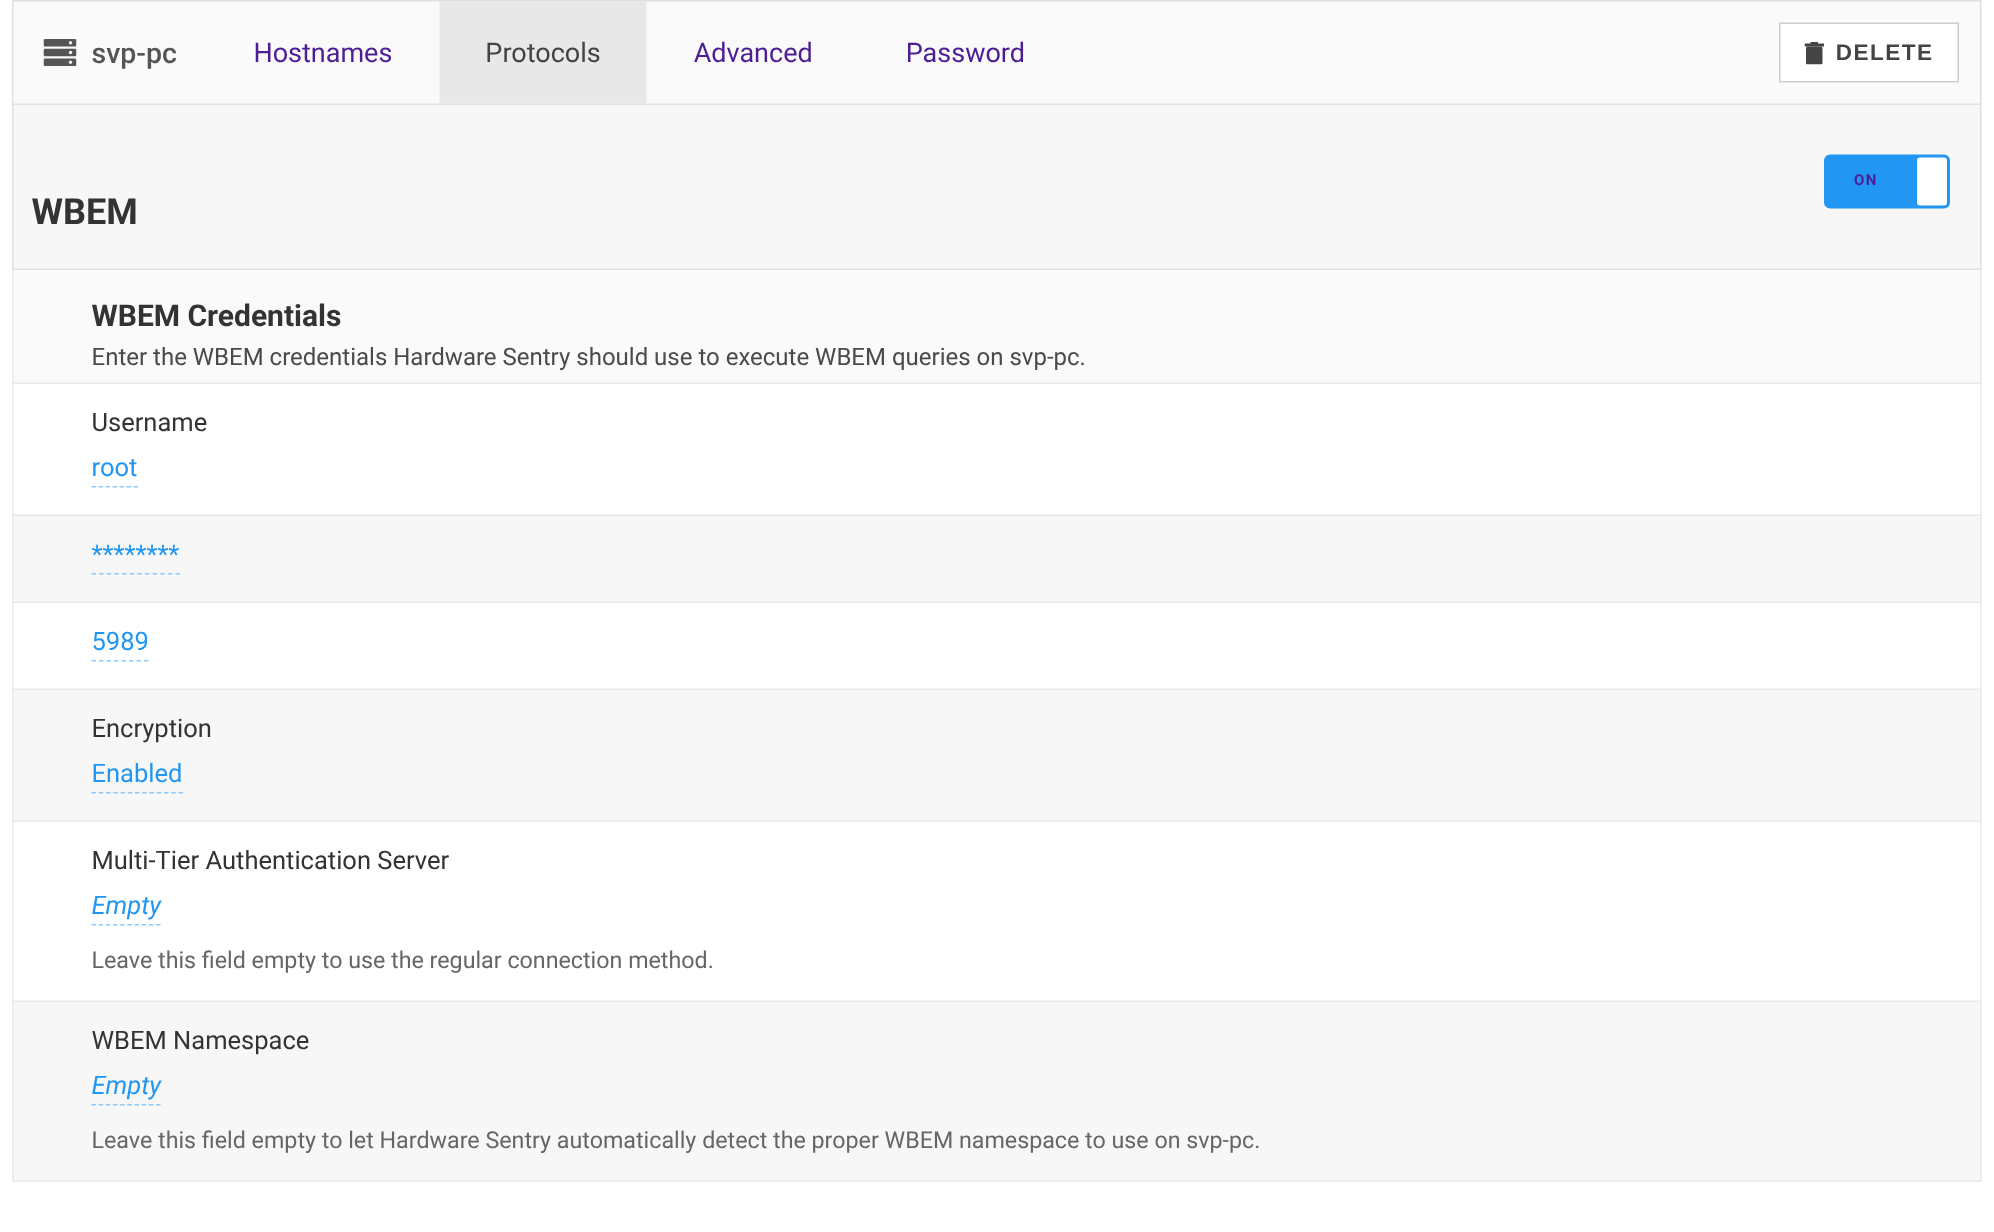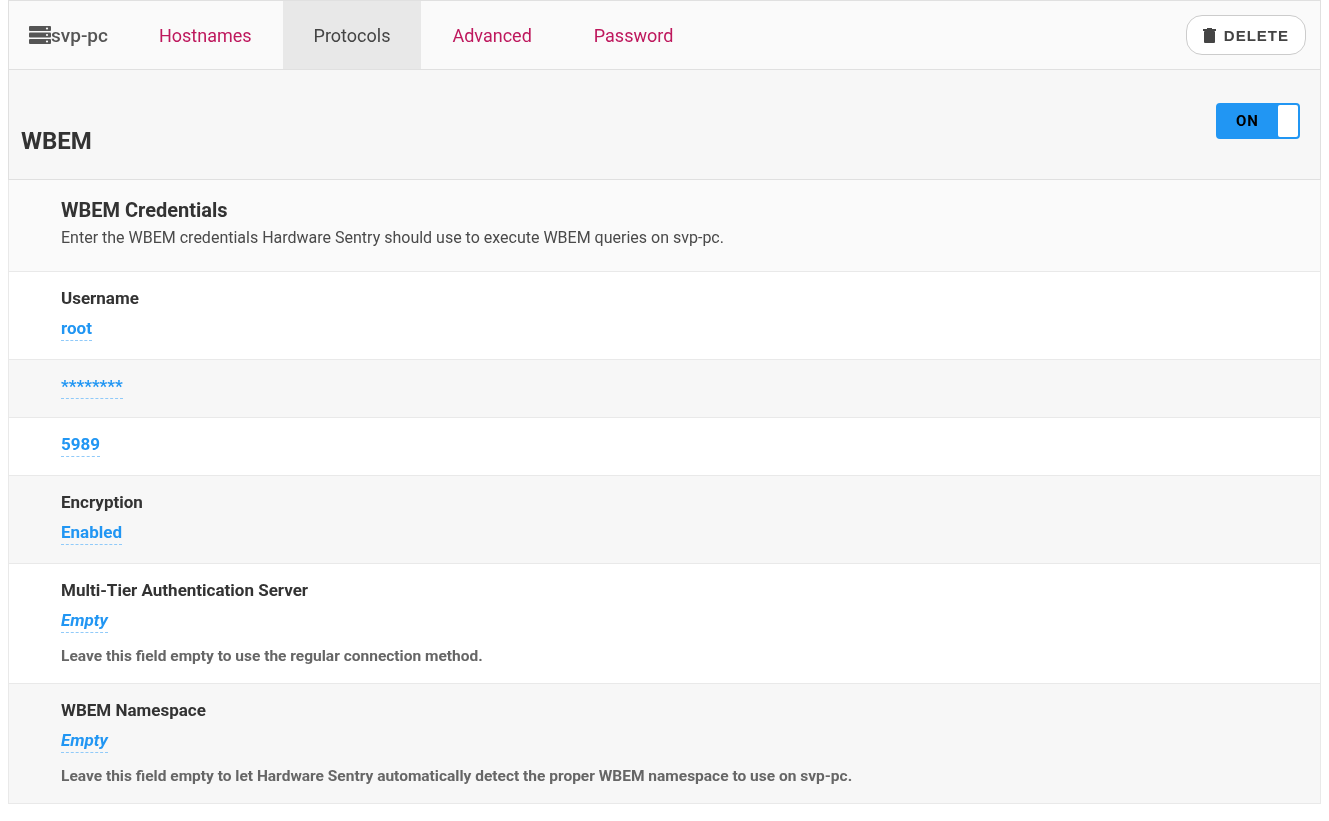--- a/index.html
+++ b/index.html
@@ -23,52 +23,53 @@
     align-items: stretch;
     border: 1px solid #e0e0e0;
     background: #fafafa;
     height: 70px;
     position: relative;
   }
   .tab-host {
     display: flex;
     align-items: center;
     padding: 2px 20px;
+    gap: 10px;
     color: #555;
     font-size: 19px;
     font-weight: 500;
   }
   .server-icon {
     width: 22px;
     height: 18px;
     display: inline-block;
   }
   .tab {
     display: flex;
     align-items: center;
     padding: 0 30px;
-    color: #be185d;
+    color: #4c1d95;
     font-size: 18px;
     cursor: pointer;
     border-left: 1px solid transparent;
     border-right: 1px solid transparent;
   }
   .tab.active {
     background: #e8e8e8;
     color: #444;
   }
   .delete-btn {
     position: absolute;
     right: 14px;
     top: 14px;
     height: 40px;
     padding: 0 16px;
     background: #fff;
     border: 1px solid #ccc;
-    border-radius: 16px;
+    border-radius: 0;
     display: flex;
     align-items: center;
     gap: 8px;
     font-size: 15px;
     font-weight: 700;
     letter-spacing: 1px;
     color: #444;
     cursor: pointer;
   }
   .trash-icon {
@@ -98,60 +99,59 @@
     height: 36px;
     background: #2196f3;
     border: 2px solid #2196f3;
     border-radius: 4px;
     position: relative;
     cursor: pointer;
     display: flex;
     align-items: center;
   }
   .toggle-label {
-    color: #000000;
-    font-weight: 700;
-    font-size: 15px;
+    color: #4c1d95;
+    font-weight: 700;
+    font-size: 10px;
     letter-spacing: 1px;
     padding-left: 18px;
   }
   .toggle-knob {
     position: absolute;
     right: 0;
     top: 0;
     bottom: 0;
     width: 20px;
     background: #fff;
     border-radius: 2px;
   }
 
   
   .desc-block {
     border: 1px solid #e9e9e9;
     border-top: none;
     background: #fafafa;
-    padding: 18px 20px 24px 52px;
+    padding: 18px 20px 8px 52px;
   }
   .desc-block h3 {
     font-size: 20px;
     font-weight: 700;
     color: #333;
     margin-bottom: 6px;
   }
   .desc-block p {
     font-size: 16px;
     color: #4a4a4a;
   }
 
   
   .field-row {
     border: 1px solid #e9e9e9;
     border-top: none;
     padding: 16px 20px 18px 52px;
-    font-weight: bold;
   }
   .field-row.white { background: #ffffff; }
   .field-row.gray  { background: #f7f7f7; }
   .field-label {
     font-size: 17px;
     color: #333;
     margin-bottom: 10px;
   }
   .field-value {
     display: inline-block;

